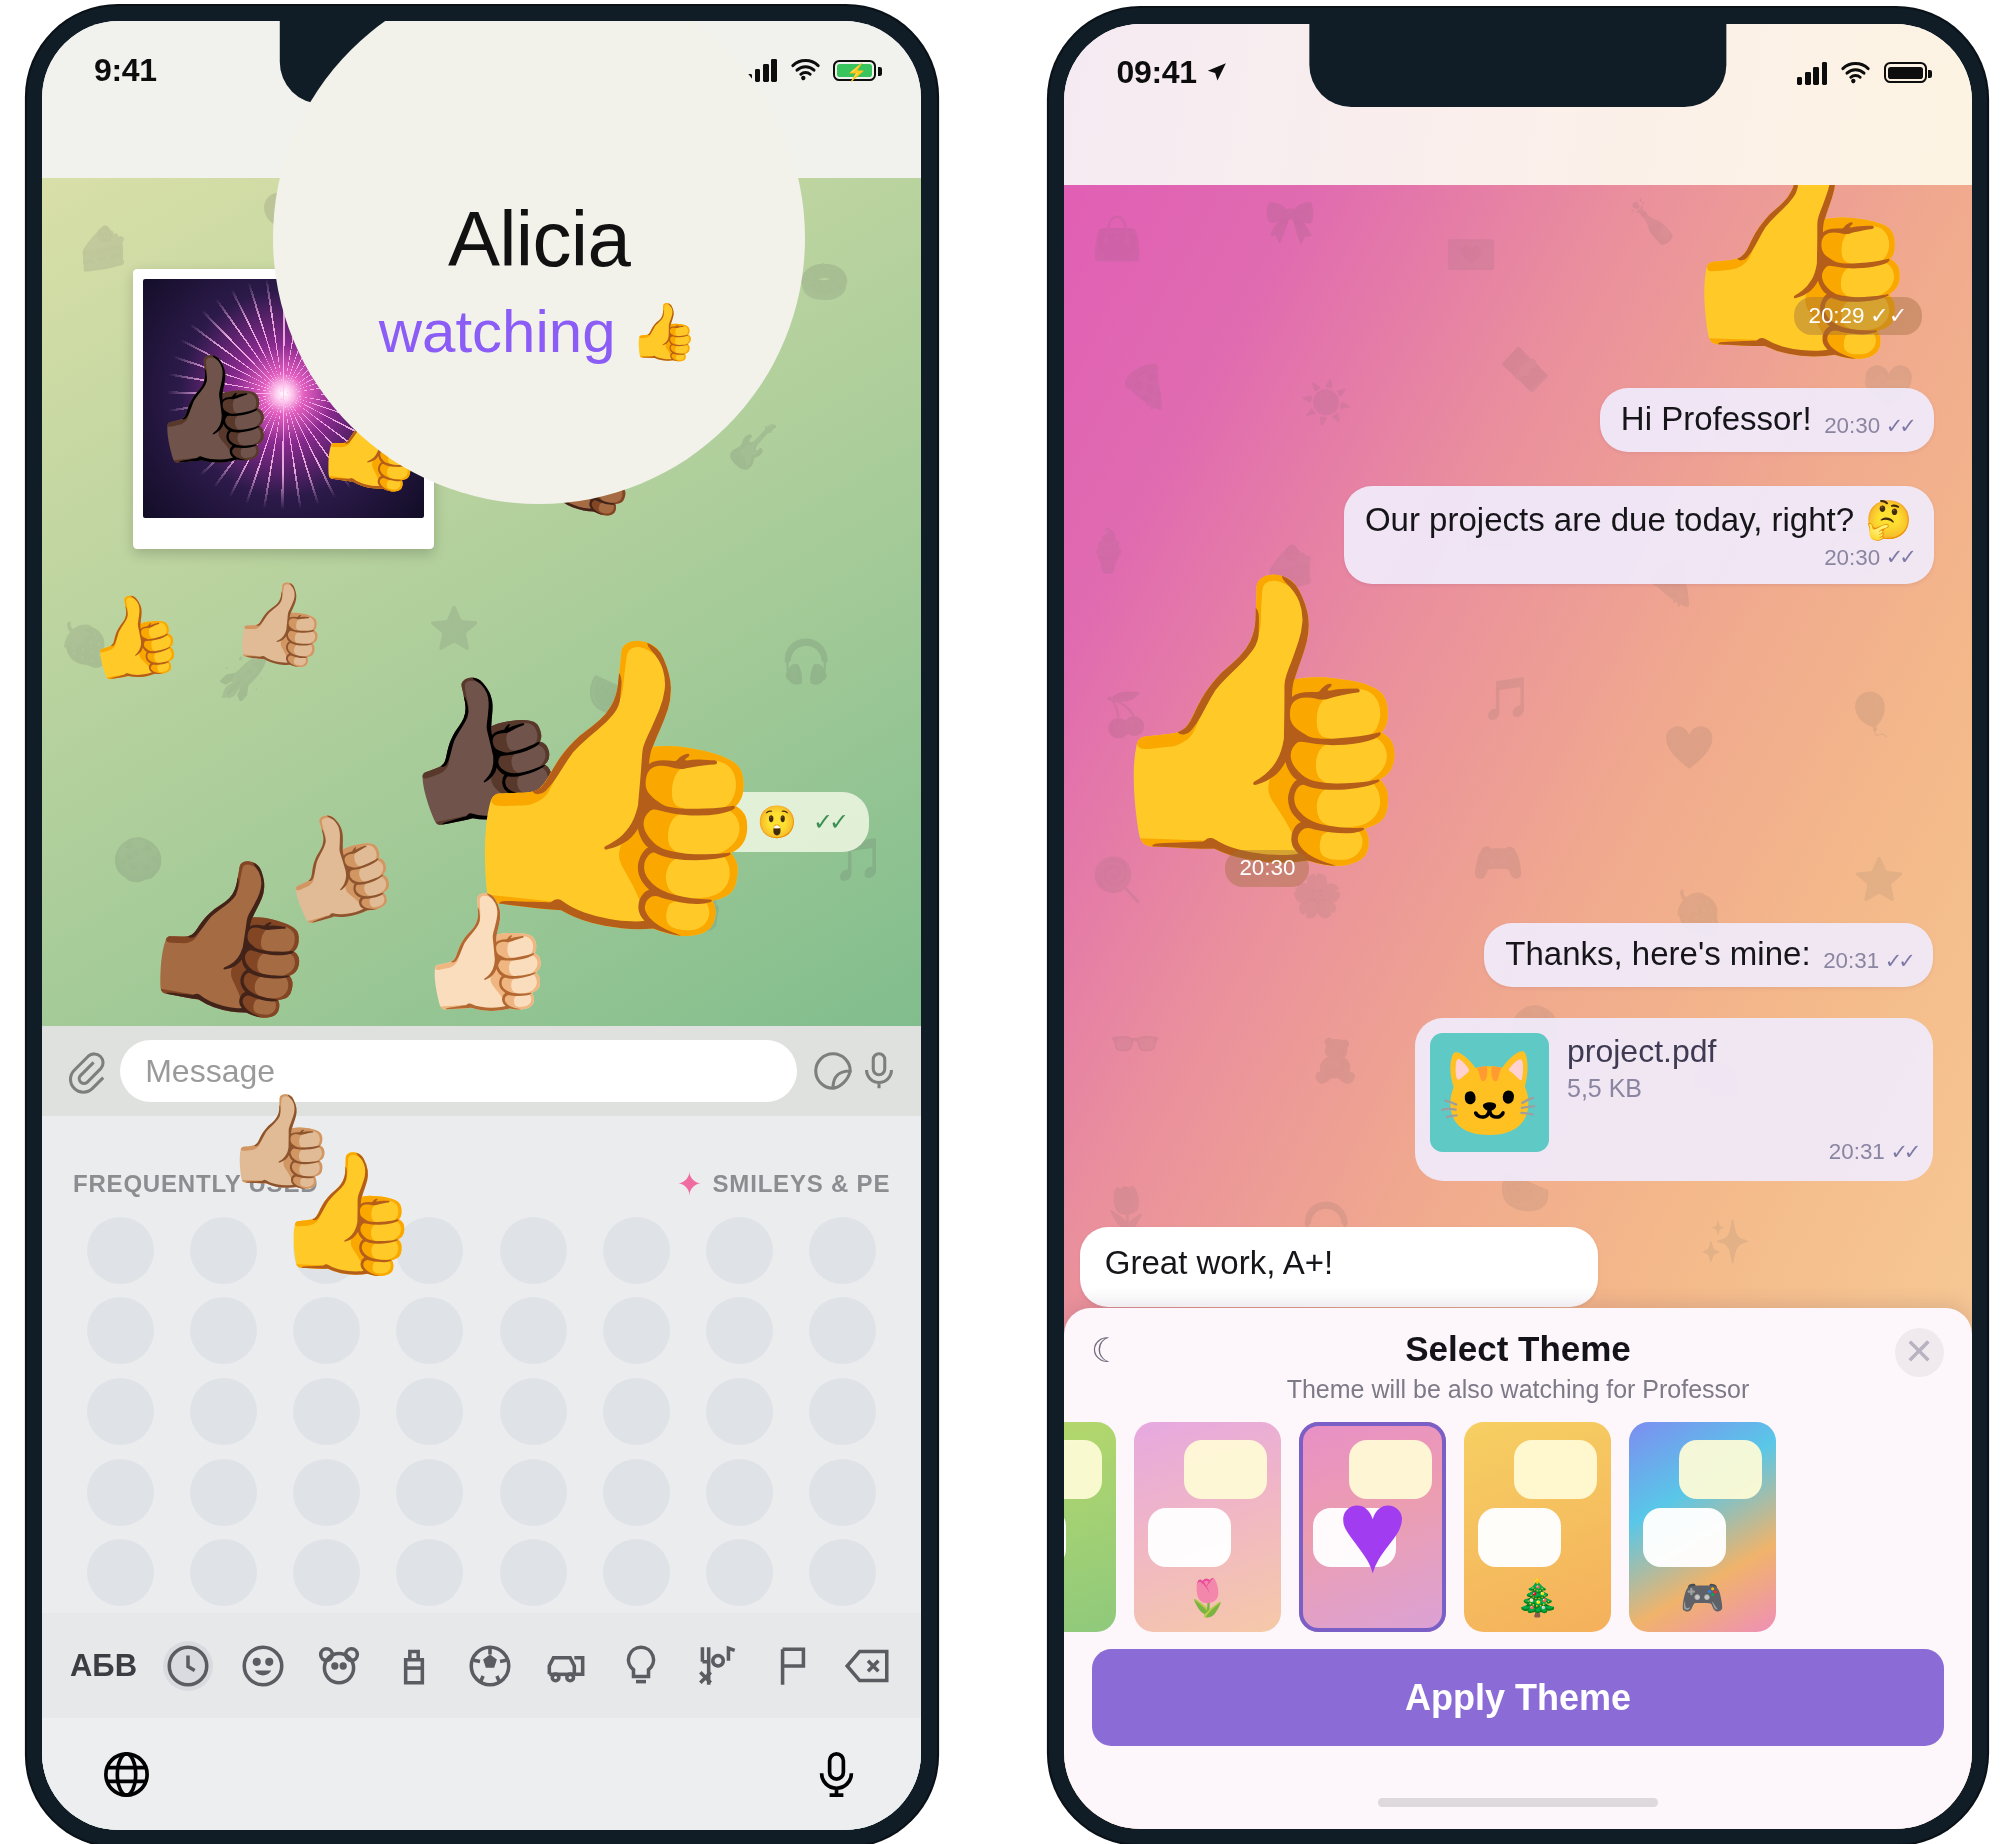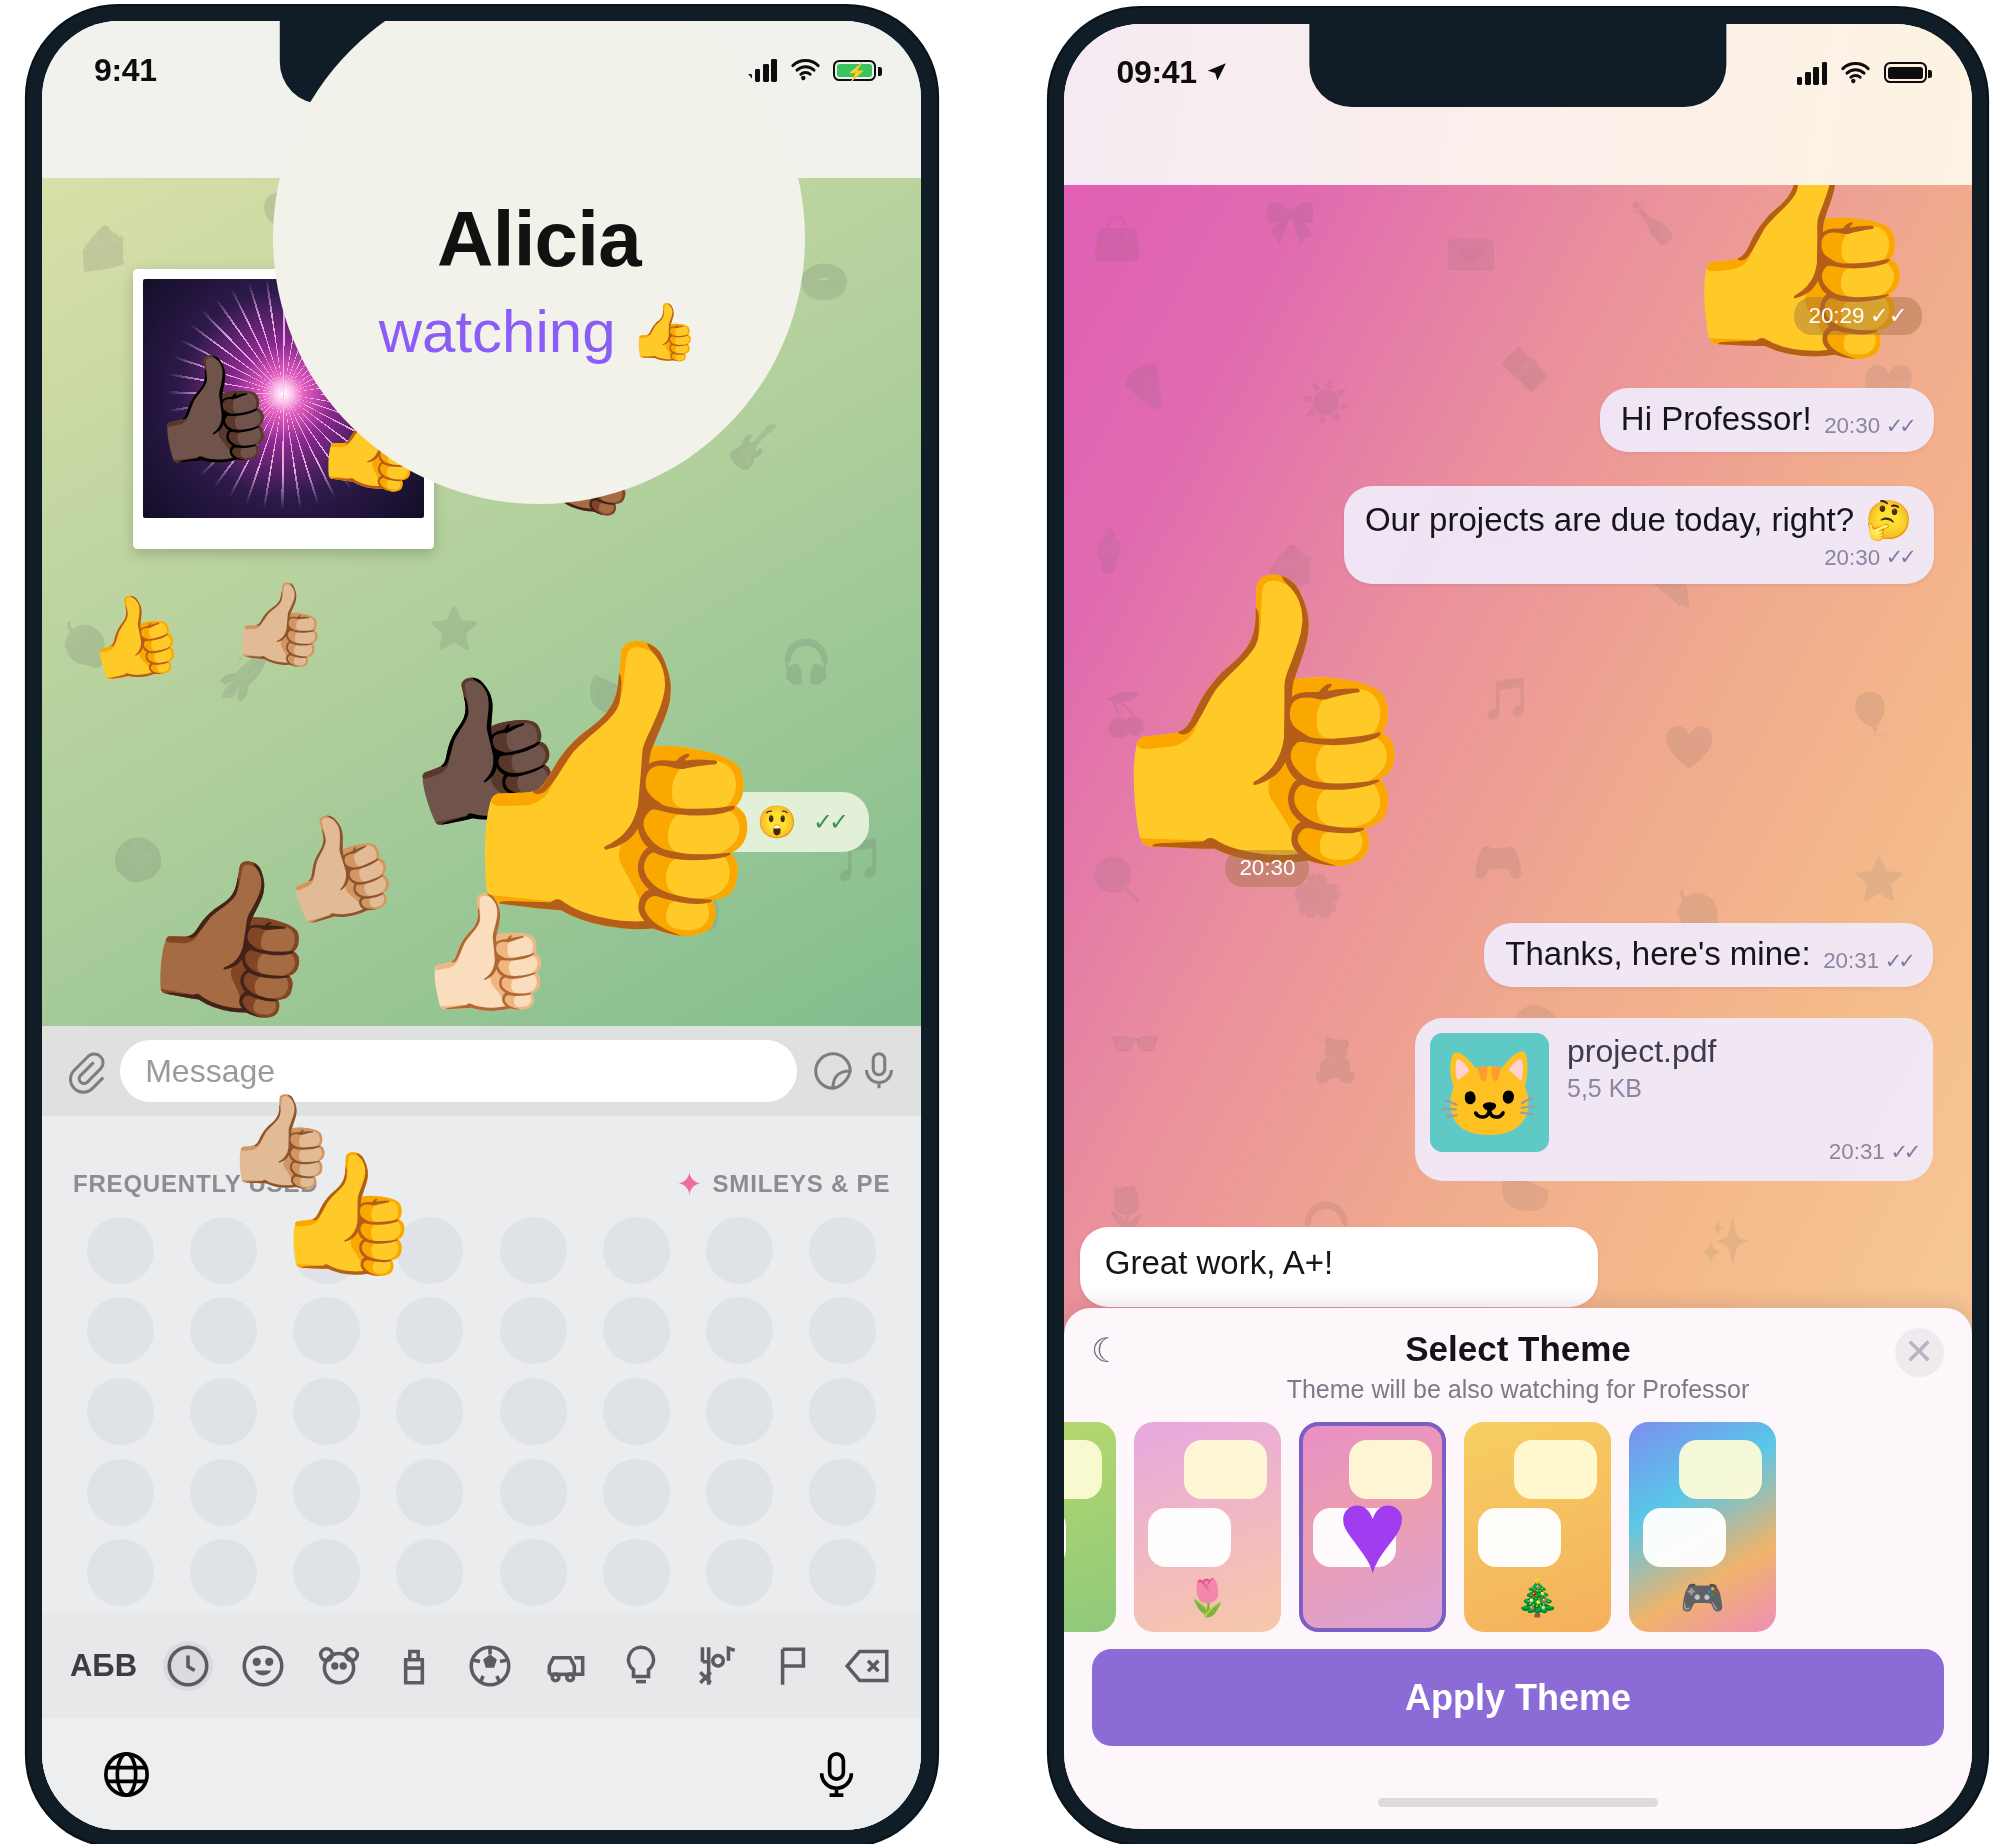--- a/index.html
+++ b/index.html
@@ -91,21 +91,21 @@
 
   
   .alicia-bubble {
     position:absolute; z-index: 95;
     left: 231px; top: -49px; width: 532px; height: 532px;
     border-radius: 50%;
     background:#f2f2ea;
     display:flex; flex-direction:column; align-items:center; justify-content:center;
     padding-top: 84px;
   }
-  .alicia-name { font-size: 78px; font-weight:700; color:#111; letter-spacing:-0.7px; }
+  .alicia-name { font-size: 78px; font-weight:400; color:#111; letter-spacing:-0.7px; }
   .alicia-sub { display:flex;align-items:center;gap:14px; margin-top: 12.6px; }
   .alicia-status { font-size: 60px; color:#8b5cf6; font-weight:400; }
   .alicia-emoji { font-size: 56px; }
 
   
   .l-photo {
     position:absolute; left:91px; top:91px; width: 301px; height: 280px;
     background:#fff; padding: 9.8px 9.8px 31px 9.8px; border-radius:4.2px;
     box-shadow: 0 4.2px 12.6px rgba(0,0,0,.18);
   }

